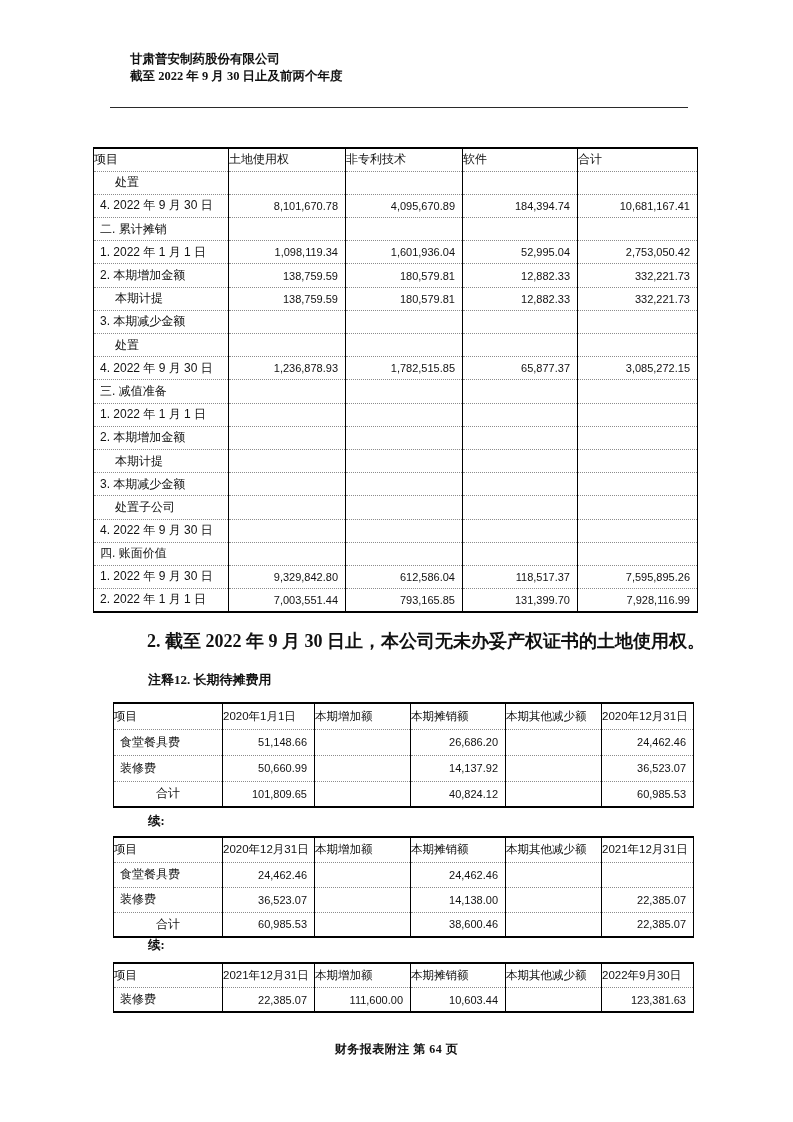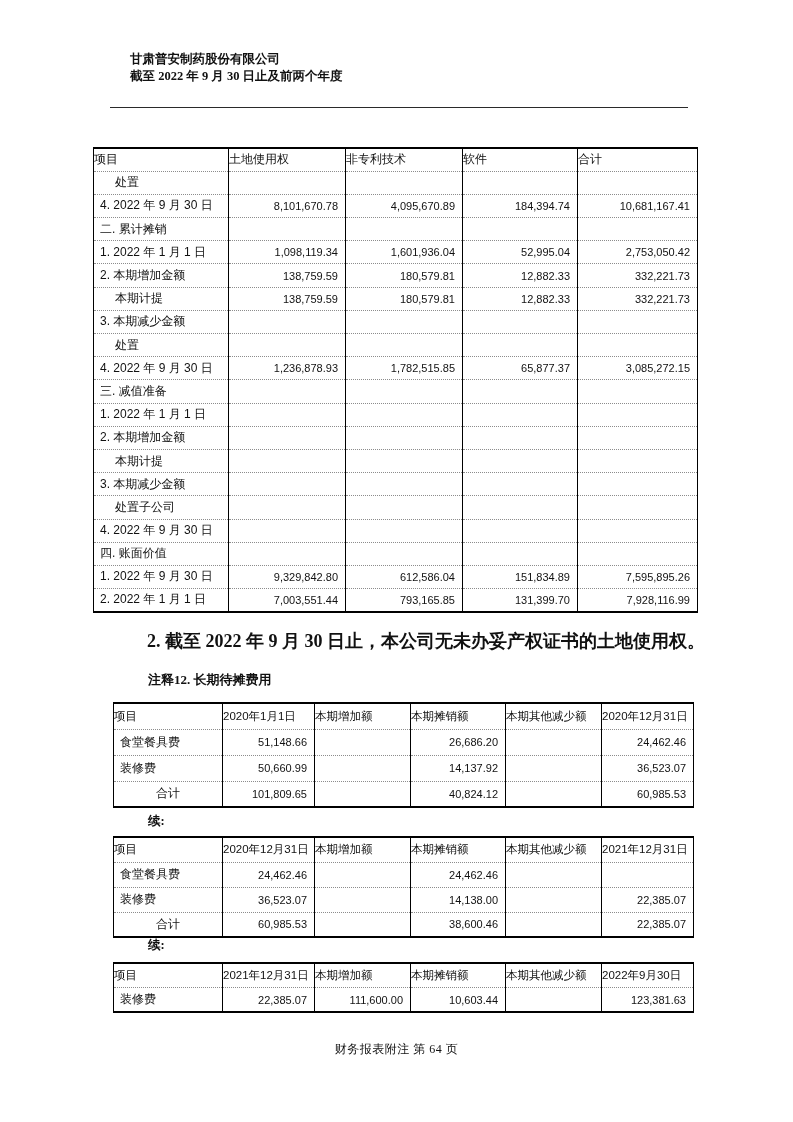--- a/index.html
+++ b/index.html
@@ -1,21 +1,21 @@
 <!DOCTYPE html>
 <html><head>
 <meta charset="utf-8">
 <style>
   html,body { margin:0; padding:0; }
   body {
     width:793px; height:1122px; background:#ffffff; position:relative;
     font-family:"Liberation Serif","DejaVu Serif",serif; color:#111;
     overflow:hidden;
   }
-  .abs { position:absolute; margin:0; }
+  .abs { position:absolute; margin:0;font-weight:bold; }
 
   
   .doc-header { left:123px; top:51px; font-size:12.5px; font-weight:bold; line-height:17px; white-space:nowrap;margin-left:7px; }
   .header-rule { left:110px; top:107px; width:578px; height:0; border-top:1.6px solid #2a2a2a; }
 
   
   table.tbl {
     position:absolute; border-collapse:collapse; table-layout:fixed;
     font-family:"Liberation Sans","DejaVu Sans",sans-serif;
     border-top:2.4px solid #000; border-bottom:2.4px solid #000;
@@ -195,21 +195,21 @@
           <td class="lbl">四. 账面价值</td>
           <td class="num"></td>
           <td class="num"></td>
           <td class="num"></td>
           <td class="num"></td>
         </tr>
         <tr>
           <td class="lbl">1. 2022 年 9 月 30 日</td>
           <td class="num">9,329,842.80</td>
           <td class="num">612,586.04</td>
-          <td class="num">151,834.89</td>
+          <td class="num">118,517.37</td>
           <td class="num">7,595,895.26</td>
         </tr>
         <tr>
           <td class="lbl">2. 2022 年 1 月 1 日</td>
           <td class="num">7,003,551.44</td>
           <td class="num">793,165.85</td>
           <td class="num">131,399.70</td>
           <td class="num">7,928,116.99</td>
         </tr>
       </tbody>

